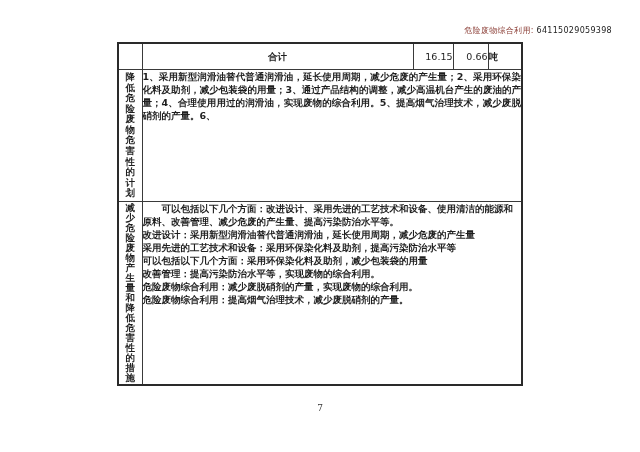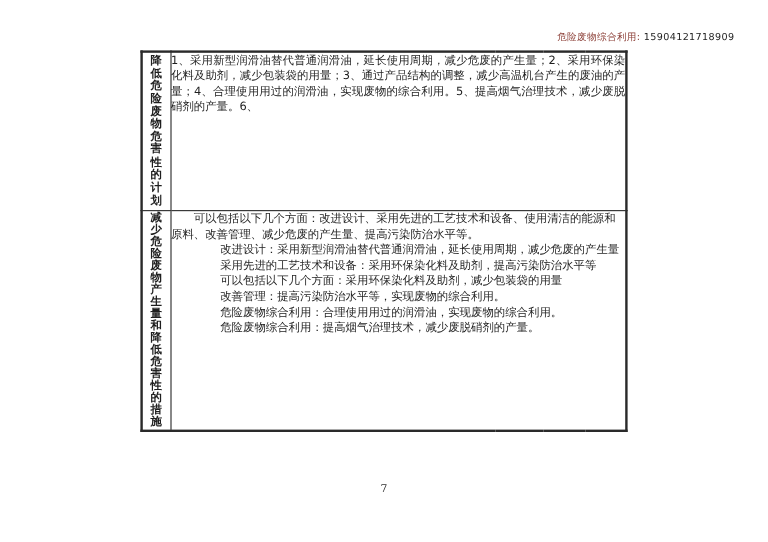--- a/index.html
+++ b/index.html
@@ -37,46 +37,53 @@
   td.sum-label{text-align:center;font-weight:700;font-size:10px;}
   td.sum-num{text-align:right;padding-right:4px;font-size:9.5px;}
   td.sum-unit{text-align:left;padding-left:3px;font-weight:600;}
   td.side-cell{vertical-align:middle;}
   .vlabel{
     display:flex;flex-direction:column;align-items:center;justify-content:space-evenly;
     font-weight:600;font-size:9.5px;line-height:1;margin:0 auto;
   }
   .vlabel.h-plan{height:128px;}
   .vlabel.h-measures{height:180px;}
-  td.content-cell{vertical-align:top;padding:3px 5px 0 5px;font-weight:400;}
+  td.content-cell{vertical-align:top;padding:3px 5px 0 5px;font-weight:700;}
   .plan-text{text-align:justify;}
   .measures-intro{text-indent:2em;}
-  .measure-line{white-space:normal;padding-left:41px;}
+  .measure-line{white-space:normal;}
   .page-number{
     position:absolute;left:0;top:403px;width:640px;text-align:center;
     font-size:9px;font-family:"DejaVu Serif","Liberation Serif",serif;color:#333;
   }
 </style>
 </head>
 <body>
 
 <div class="doc-number">
   <span class="lbl">危险废物综合利用:</span>
-  <span class="num">15904121718909</span>
+  <span class="num">64115029059398</span>
 </div>
 
 <table class="form">
   <colgroup>
     <col style="width:24px">
     <col style="width:271px">
     <col style="width:40px">
     <col style="width:35px">
     <col style="width:34px">
   </colgroup>
   <tbody>
+      <tr class="r1">
+    <td></td>
+    <td class="sum-label">合计</td>
+    <td class="sum-num">16.15</td>
+    <td class="sum-num">0.66</td>
+    <td class="sum-unit">吨</td>
+  </tr>
   <tr class="r2">
     <td class="side-cell">
       <div class="vlabel h-plan">
             <span>降</span>
             <span>低</span>
             <span>危</span>
             <span>险</span>
             <span>废</span>
             <span>物</span>
             <span>危</span>
@@ -113,20 +120,20 @@
             <span>措</span>
             <span>施</span>
           </div>
     </td>
     <td class="content-cell" colspan="4">
       <div class="measures-intro">可以包括以下几个方面：改进设计、采用先进的工艺技术和设备、使用清洁的能源和原料、改善管理、减少危废的产生量、提高污染防治水平等。</div>
       <div class="measure-line">改进设计：采用新型润滑油替代普通润滑油，延长使用周期，减少危废的产生量</div>
       <div class="measure-line">采用先进的工艺技术和设备：采用环保染化料及助剂，提高污染防治水平等</div>
       <div class="measure-line">可以包括以下几个方面：采用环保染化料及助剂，减少包装袋的用量</div>
       <div class="measure-line">改善管理：提高污染防治水平等，实现废物的综合利用。</div>
-      <div class="measure-line">危险废物综合利用：合理使用用过的润滑油，实现废物的综合利用。</div>
+      <div class="measure-line">危险废物综合利用：减少废脱硝剂的产量，实现废物的综合利用。</div>
       <div class="measure-line">危险废物综合利用：提高烟气治理技术，减少废脱硝剂的产量。</div>
     </td>
   </tr>
 </tbody>
   </table>
 
 <div class="page-number">7</div>
 
 </body></html>

